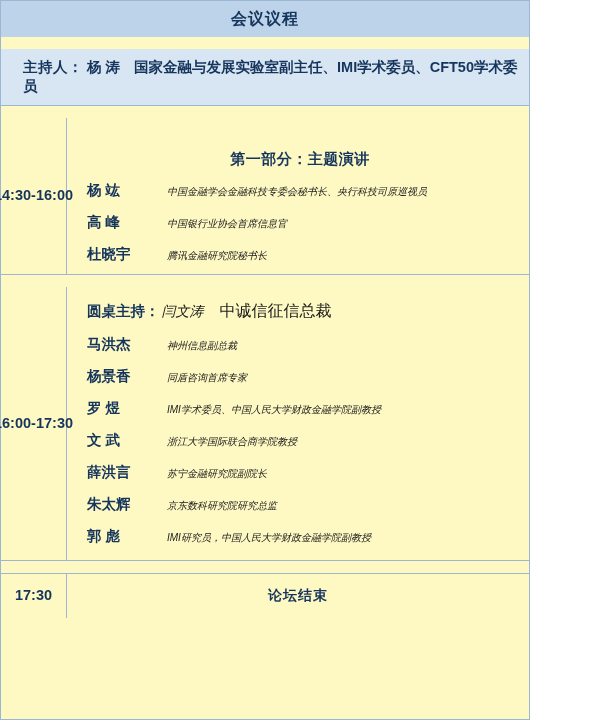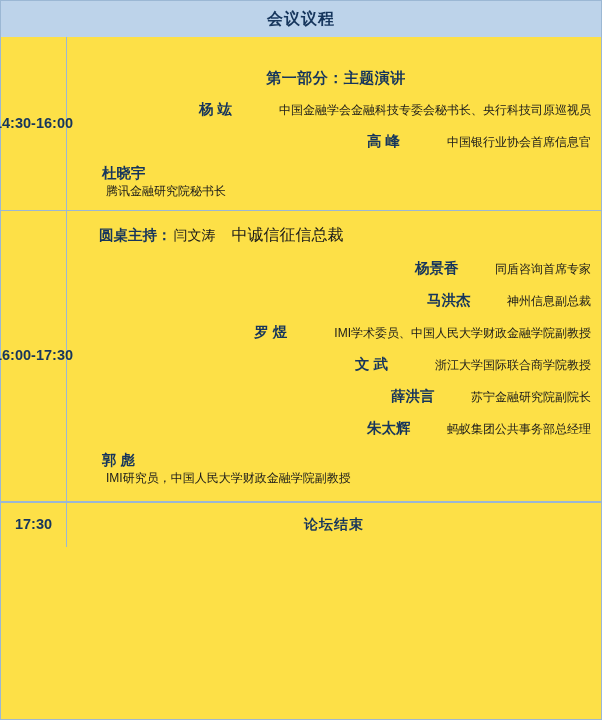--- a/index.html
+++ b/index.html
@@ -8,27 +8,28 @@
     background: #ffffff;
   }
   body {
     width: 602px;
     height: 720px;
     font-family: "Liberation Sans", "DejaVu Sans", sans-serif;
     color: #1a1a1a;
     overflow: hidden;
   }
   .agenda {
-    width: 602px;
+    width: 530px;
     height: 720px;
     box-sizing: border-box;
     border: 1px solid #9bb7d4;
     display: flex;
     flex-direction: column;
-    background: #fde047;
+    background: #fef9c3;
+    gap: 12px;
   }
   
   .title-bar {
     background: #bdd3ea;
     text-align: center;
     font-size: 16px;
     font-weight: bold;
     color: #16355c;
     padding: 8px 0 7px 0;
     letter-spacing: 1px;
@@ -77,54 +78,55 @@
     text-align: center;
     font-size: 15px;
     font-weight: bold;
     color: #16355c;
     margin: 6px 0 12px 0;
     letter-spacing: 0.5px;
   }
   .speaker-row {
     display: flex;
     align-items: baseline;
-    margin: 0 0 13px 15px;
+    margin: 0 0 13px 0;
     padding-left: 6px;
-    justify-content: flex-end;
-  }
-  .speaker-row:last-child { margin-bottom: 4px; flex-direction: column; }
+  }
+  .speaker-row:last-child { margin-bottom: 4px; }
   .speaker-name {
     font-size: 14.5px;
     font-weight: bold;
     color: #16355c;
     white-space: nowrap;
     min-width: 76px;
     display: inline-block;
   }
   .speaker-role {
-    font-size: 12px;
+    font-size: 10px;
     color: #1a1a1a;
     padding-left: 4px;
+    font-style: italic;
   }
   .roundtable-host {
     display: flex;
     align-items: baseline;
-    margin: 0 0 13px 12px;
+    margin: 0 0 13px 0;
     padding-left: 6px;
   }
   .rt-label {
     font-size: 14.5px;
     font-weight: bold;
     color: #16355c;
     white-space: nowrap;
   }
   .rt-name {
     font-size: 14px;
     color: #1a1a1a;
     padding-left: 2px;
+    font-style: italic;
   }
   .rt-role {
     font-size: 16px;
     color: #1a1a1a;
     padding-left: 16px;
   }
   
   .closing {
     display: flex;
     border-top: 1px solid #9bb7d4;
@@ -146,20 +148,23 @@
   .part-one .content-cell { padding-bottom: 6px; }
   .part-two .content-cell { padding-top: 14px; }
 </style>
 </head>
 <body>
 
 <div class="agenda">
 
   <div class="title-bar">会议议程</div>
 
+  <div class="host-bar">
+    <span class="host-label">主持人：</span><span class="host-name">杨  涛</span><span class="host-title">国家金融与发展实验室副主任、IMI学术委员、CFT50学术委员</span>
+  </div>
 
   <div class="session part-one">
     <div class="time-cell">
       <span>14:30</span>
       <span class="dash">-</span>
       <span>16:00</span>
     </div>
     <div class="content-cell">
       <div class="section-head">第一部分：主题演讲</div>
 
@@ -186,42 +191,42 @@
     </div>
     <div class="content-cell">
 
       <div class="roundtable-host">
         <span class="rt-label">圆桌主持：</span>
         <span class="rt-name">闫文涛</span>
         <span class="rt-role">中诚信征信总裁</span>
       </div>
 
       <div class="speaker-row">
+        <span class="speaker-name">马洪杰</span>
+        <span class="speaker-role">神州信息副总裁</span>
+      </div>
+      <div class="speaker-row">
         <span class="speaker-name">杨景香</span>
         <span class="speaker-role">同盾咨询首席专家</span>
       </div>
       <div class="speaker-row">
-        <span class="speaker-name">马洪杰</span>
-        <span class="speaker-role">神州信息副总裁</span>
-      </div>
-      <div class="speaker-row">
         <span class="speaker-name">罗  煜</span>
         <span class="speaker-role">IMI学术委员、中国人民大学财政金融学院副教授</span>
       </div>
       <div class="speaker-row">
         <span class="speaker-name">文  武</span>
         <span class="speaker-role">浙江大学国际联合商学院教授</span>
       </div>
       <div class="speaker-row">
         <span class="speaker-name">薛洪言</span>
         <span class="speaker-role">苏宁金融研究院副院长</span>
       </div>
       <div class="speaker-row">
         <span class="speaker-name">朱太辉</span>
-        <span class="speaker-role">蚂蚁集团公共事务部总经理</span>
+        <span class="speaker-role">京东数科研究院研究总监</span>
       </div>
       <div class="speaker-row">
         <span class="speaker-name">郭  彪</span>
         <span class="speaker-role">IMI研究员，中国人民大学财政金融学院副教授</span>
       </div>
     </div>
   </div>
 
   <div class="closing">
     <div class="time-cell">17:30</div>

